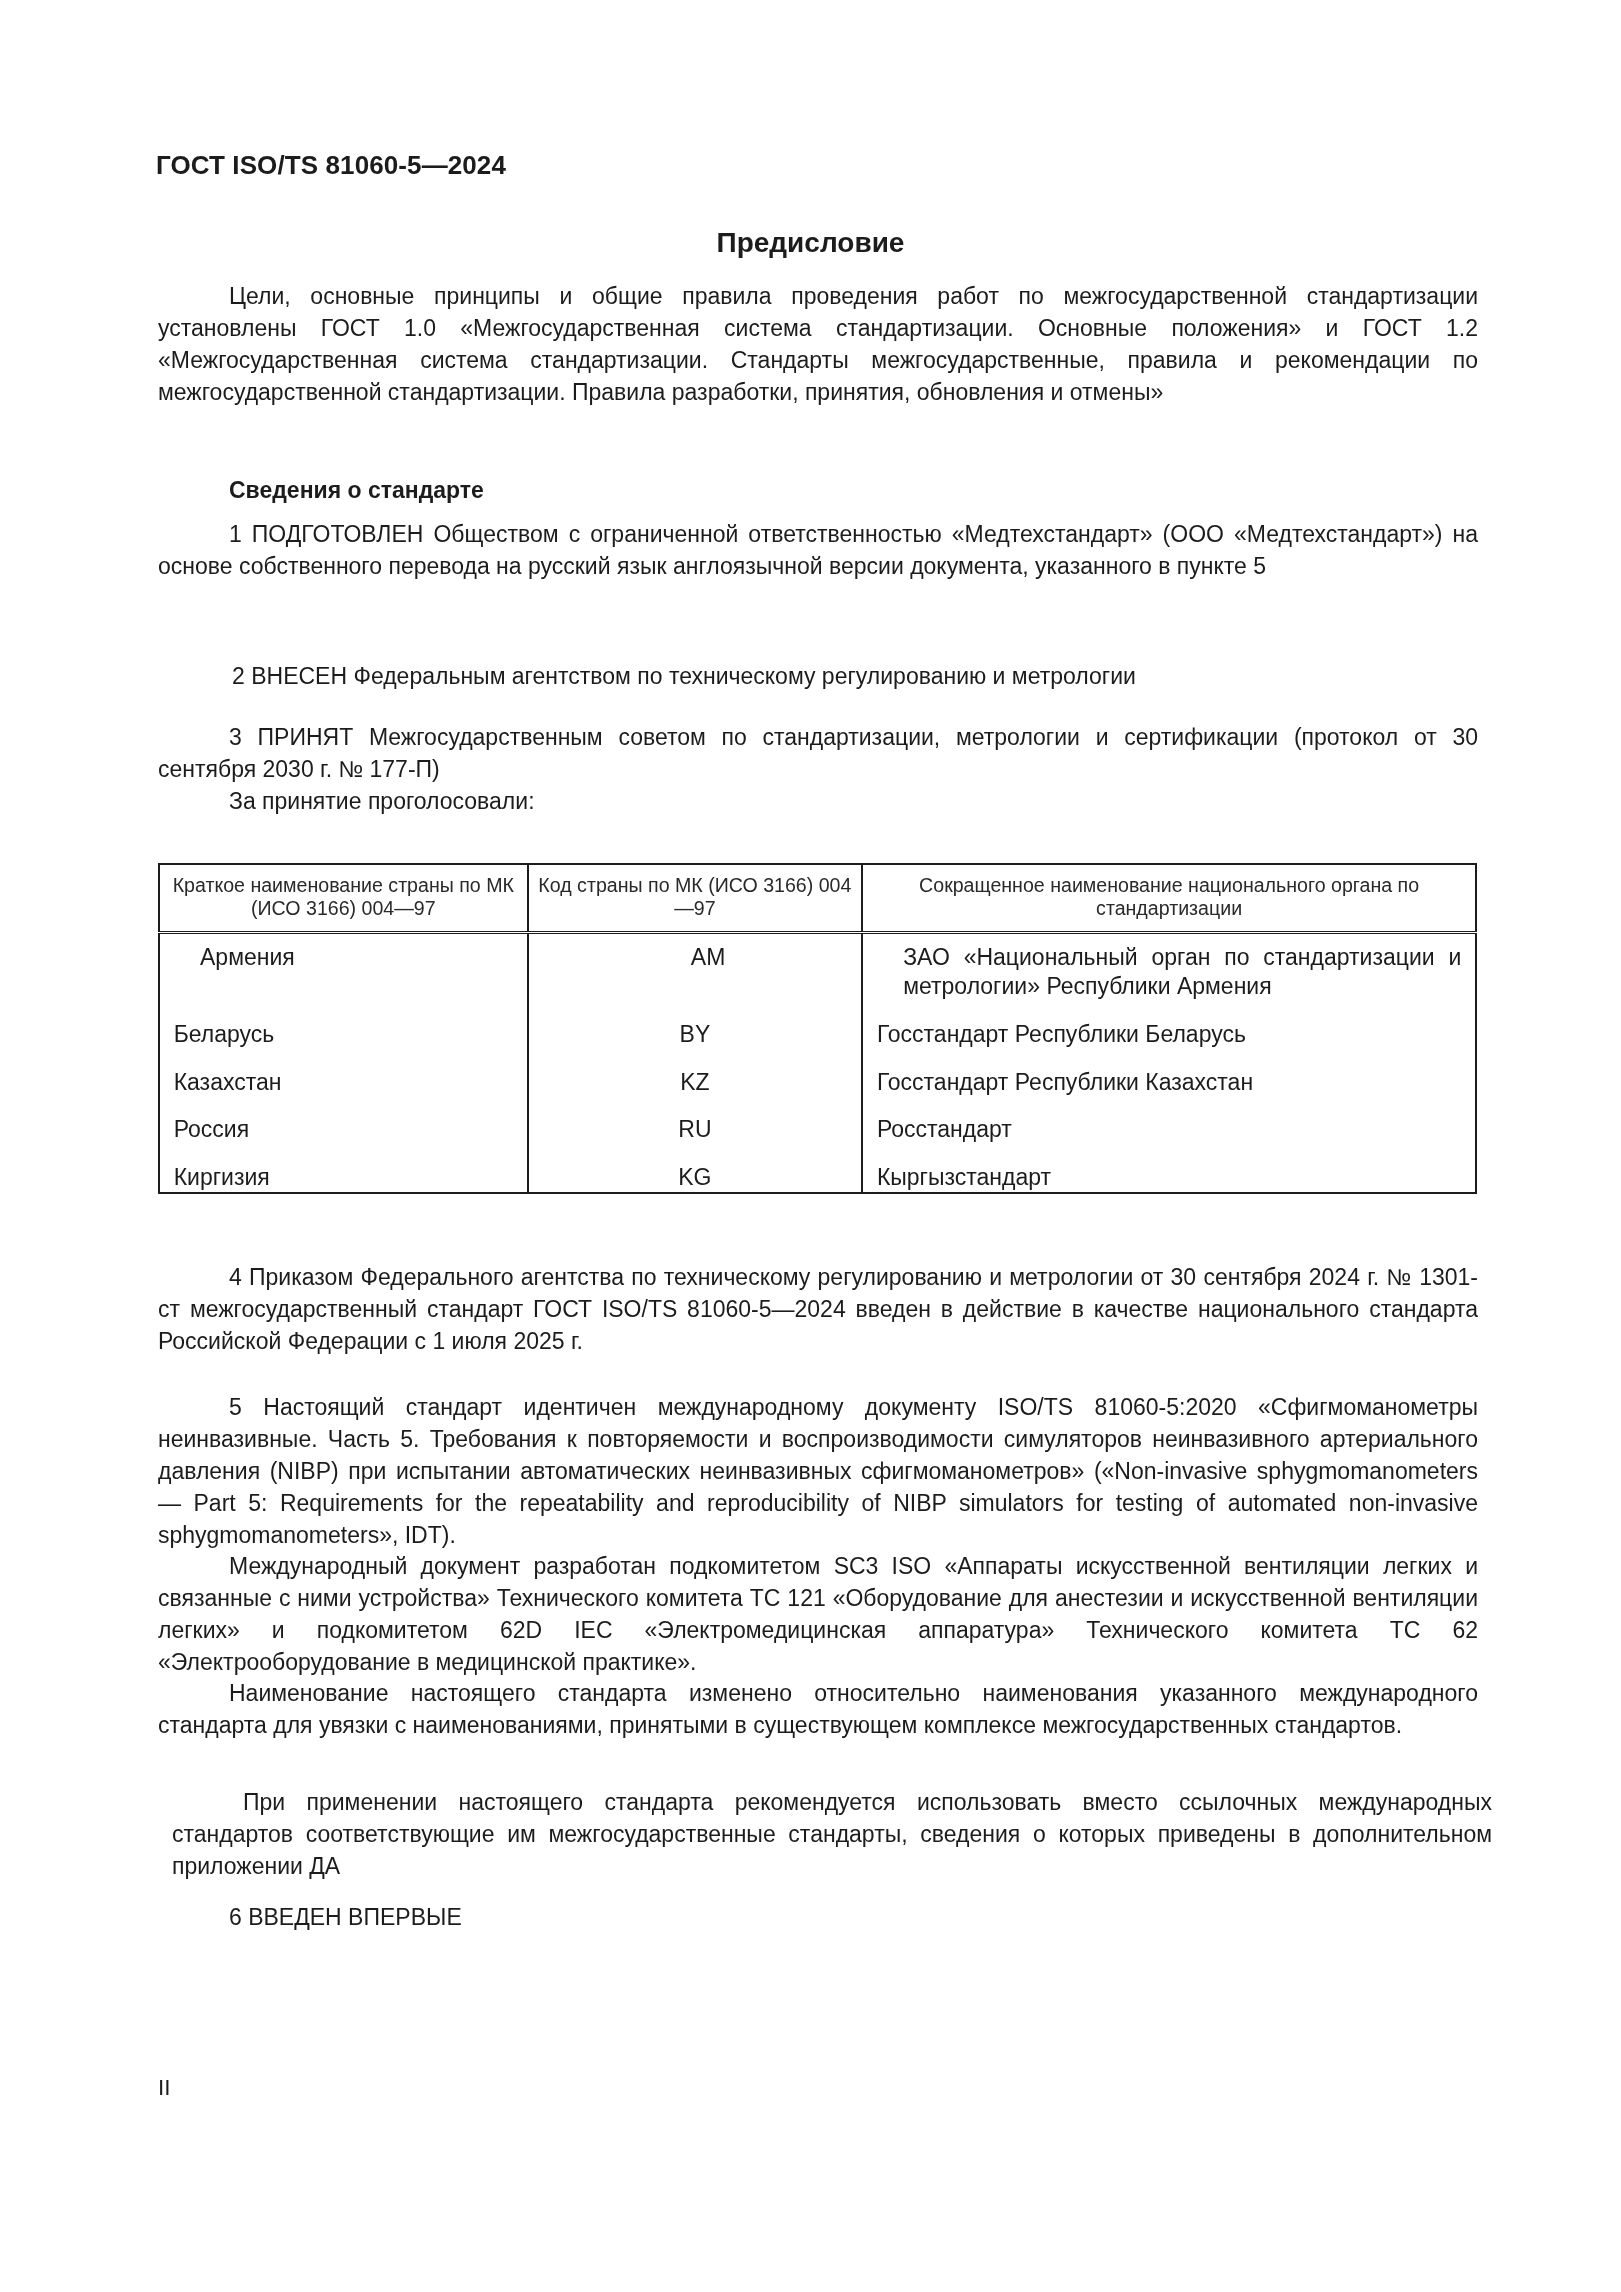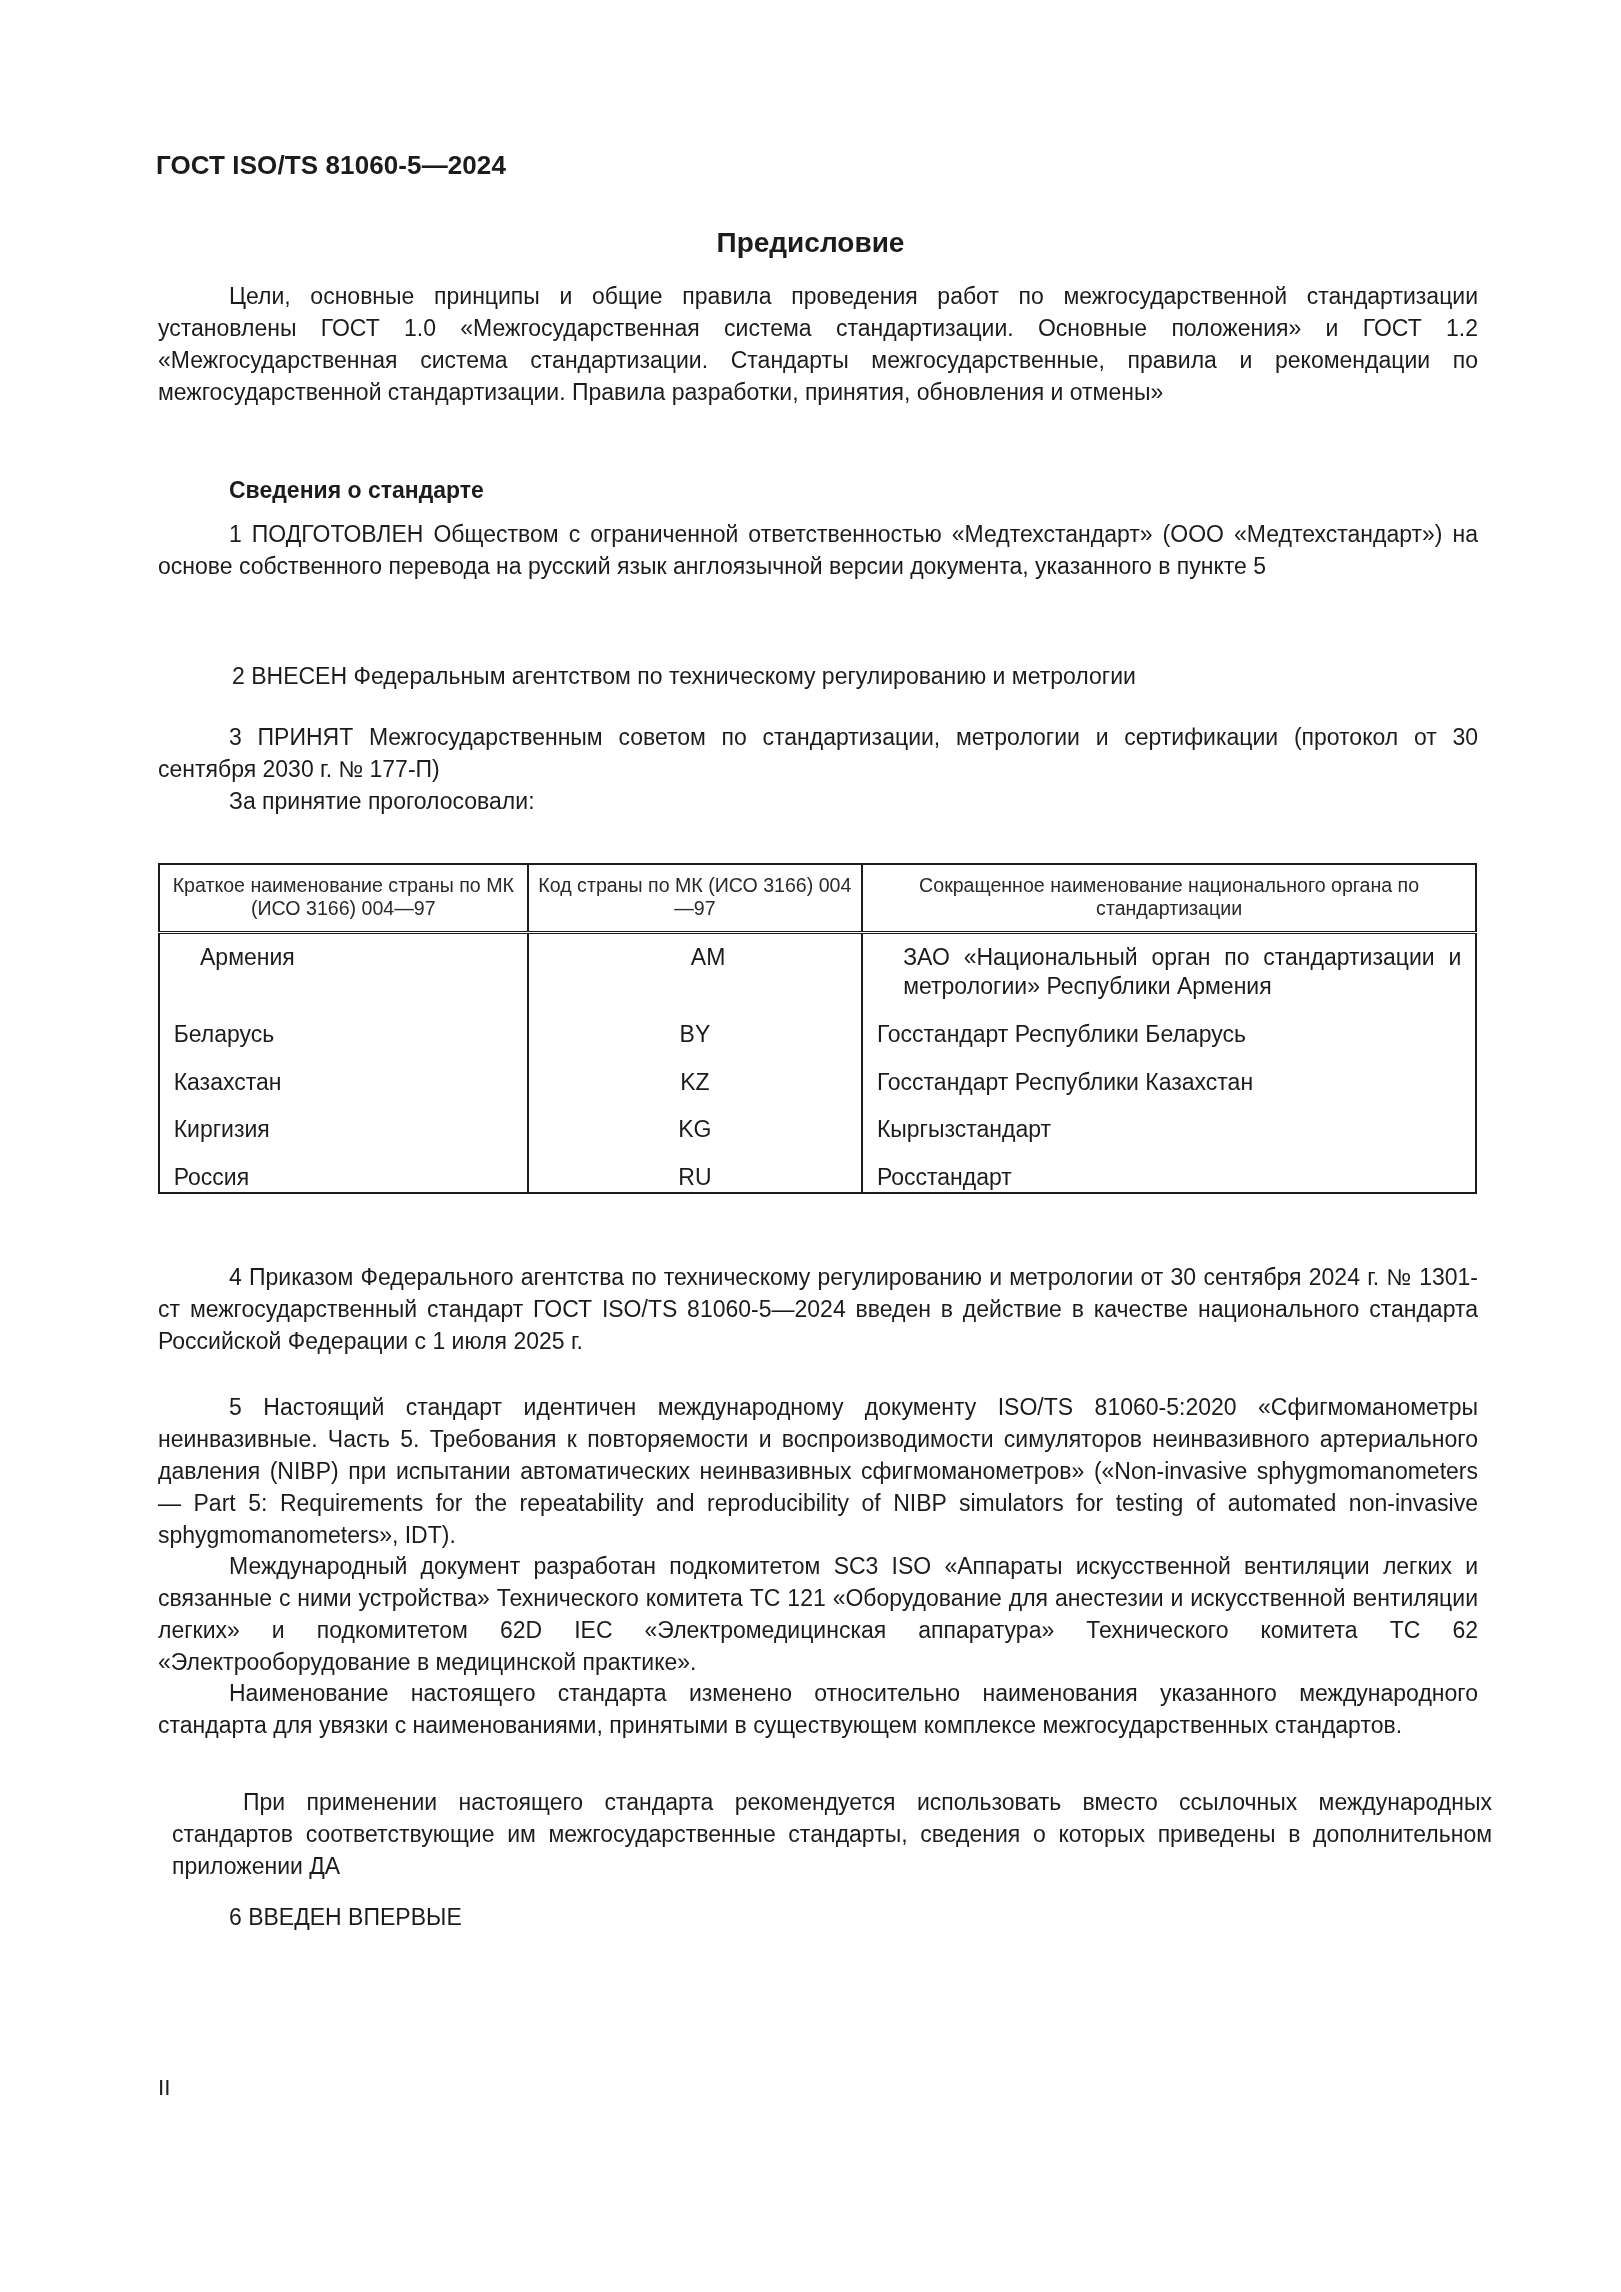--- a/index.html
+++ b/index.html
@@ -93,28 +93,28 @@
           <td>Беларусь</td>
           <td class="code">BY</td>
           <td class="org">Госстандарт Республики Беларусь</td>
         </tr>
         <tr class="mid">
           <td>Казахстан</td>
           <td class="code">KZ</td>
           <td class="org">Госстандарт Республики Казахстан</td>
         </tr>
         <tr class="mid">
+          <td>Россия</td>
+          <td class="code">RU</td>
+          <td class="org">Росстандарт</td>
+        </tr>
+        <tr class="mid">
           <td>Киргизия</td>
           <td class="code">KG</td>
           <td class="org">Кыргызстандарт</td>
-        </tr>
-        <tr class="mid">
-          <td>Россия</td>
-          <td class="code">RU</td>
-          <td class="org">Росстандарт</td>
         </tr>
       </tbody>
     </table>
   </div>
 
   <p class="body-text indent" style="top:1261px; margin:0;">4 Приказом Федерального агентства по техническому регулированию и метрологии от 30 сентября 2024 г. № 1301-ст межгосударственный стандарт ГОСТ ISO/TS 81060-5—2024 введен в действие в качестве национального стандарта Российской Федерации с 1 июля 2025 г.</p>
 
   <p class="body-text indent" style="top:1391px; margin:0;">5 Настоящий стандарт идентичен международному документу ISO/TS 81060-5:2020 «Сфигмоманометры неинвазивные. Часть 5. Требования к повторяемости и воспроизводимости симуляторов неинвазивного артериального давления (NIBP) при испытании автоматических неинвазивных сфигмоманометров» («Non-invasive sphygmomanometers — Part 5: Requirements for the repeatability and reproducibility of NIBP simulators for testing of automated non-invasive sphygmomanometers», IDT).</p>
 
   <p class="body-text indent" style="top:1550px; margin:0;">Международный документ разработан подкомитетом SC3 ISO «Аппараты искусственной вентиляции легких и связанные с ними устройства» Технического комитета TC 121 «Оборудование для анестезии и искусственной вентиляции легких» и подкомитетом 62D IEC «Электромедицинская аппаратура» Технического комитета TC 62 «Электрооборудование в медицинской практике».</p>

